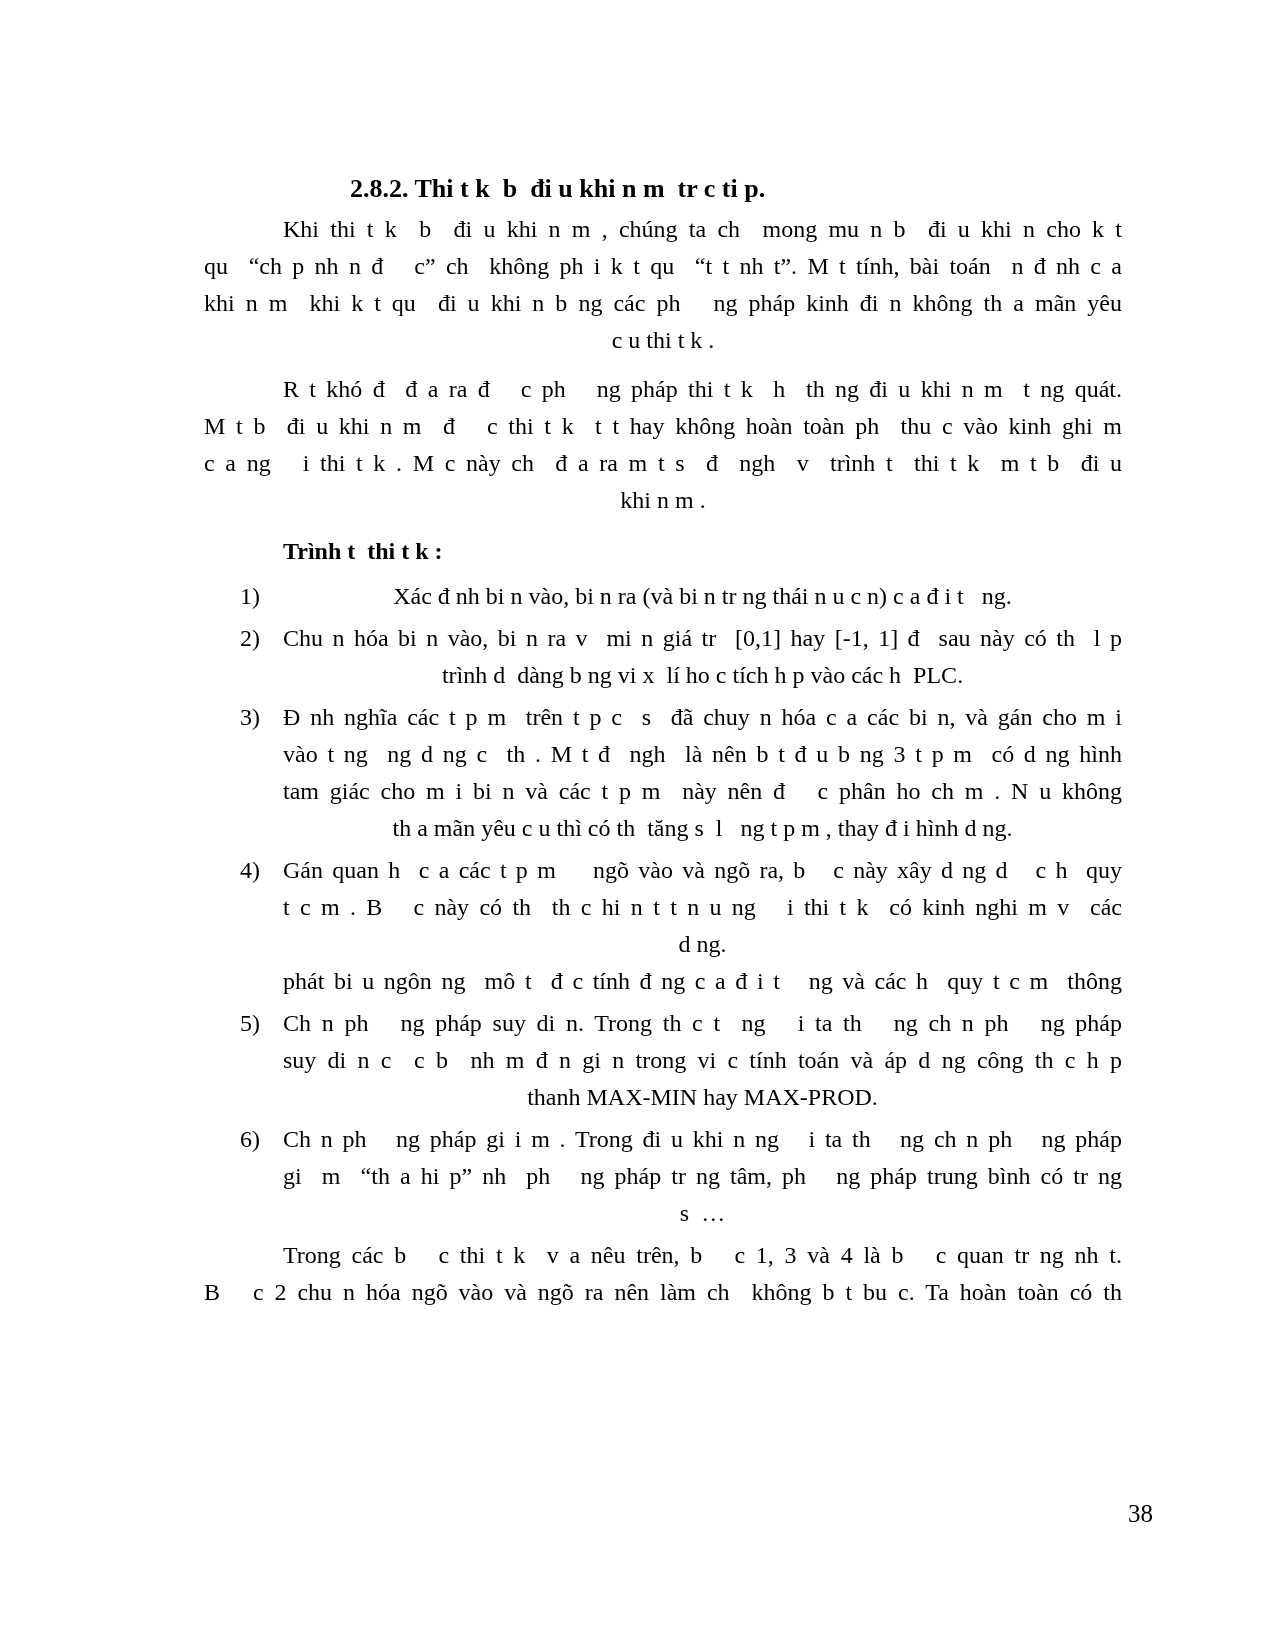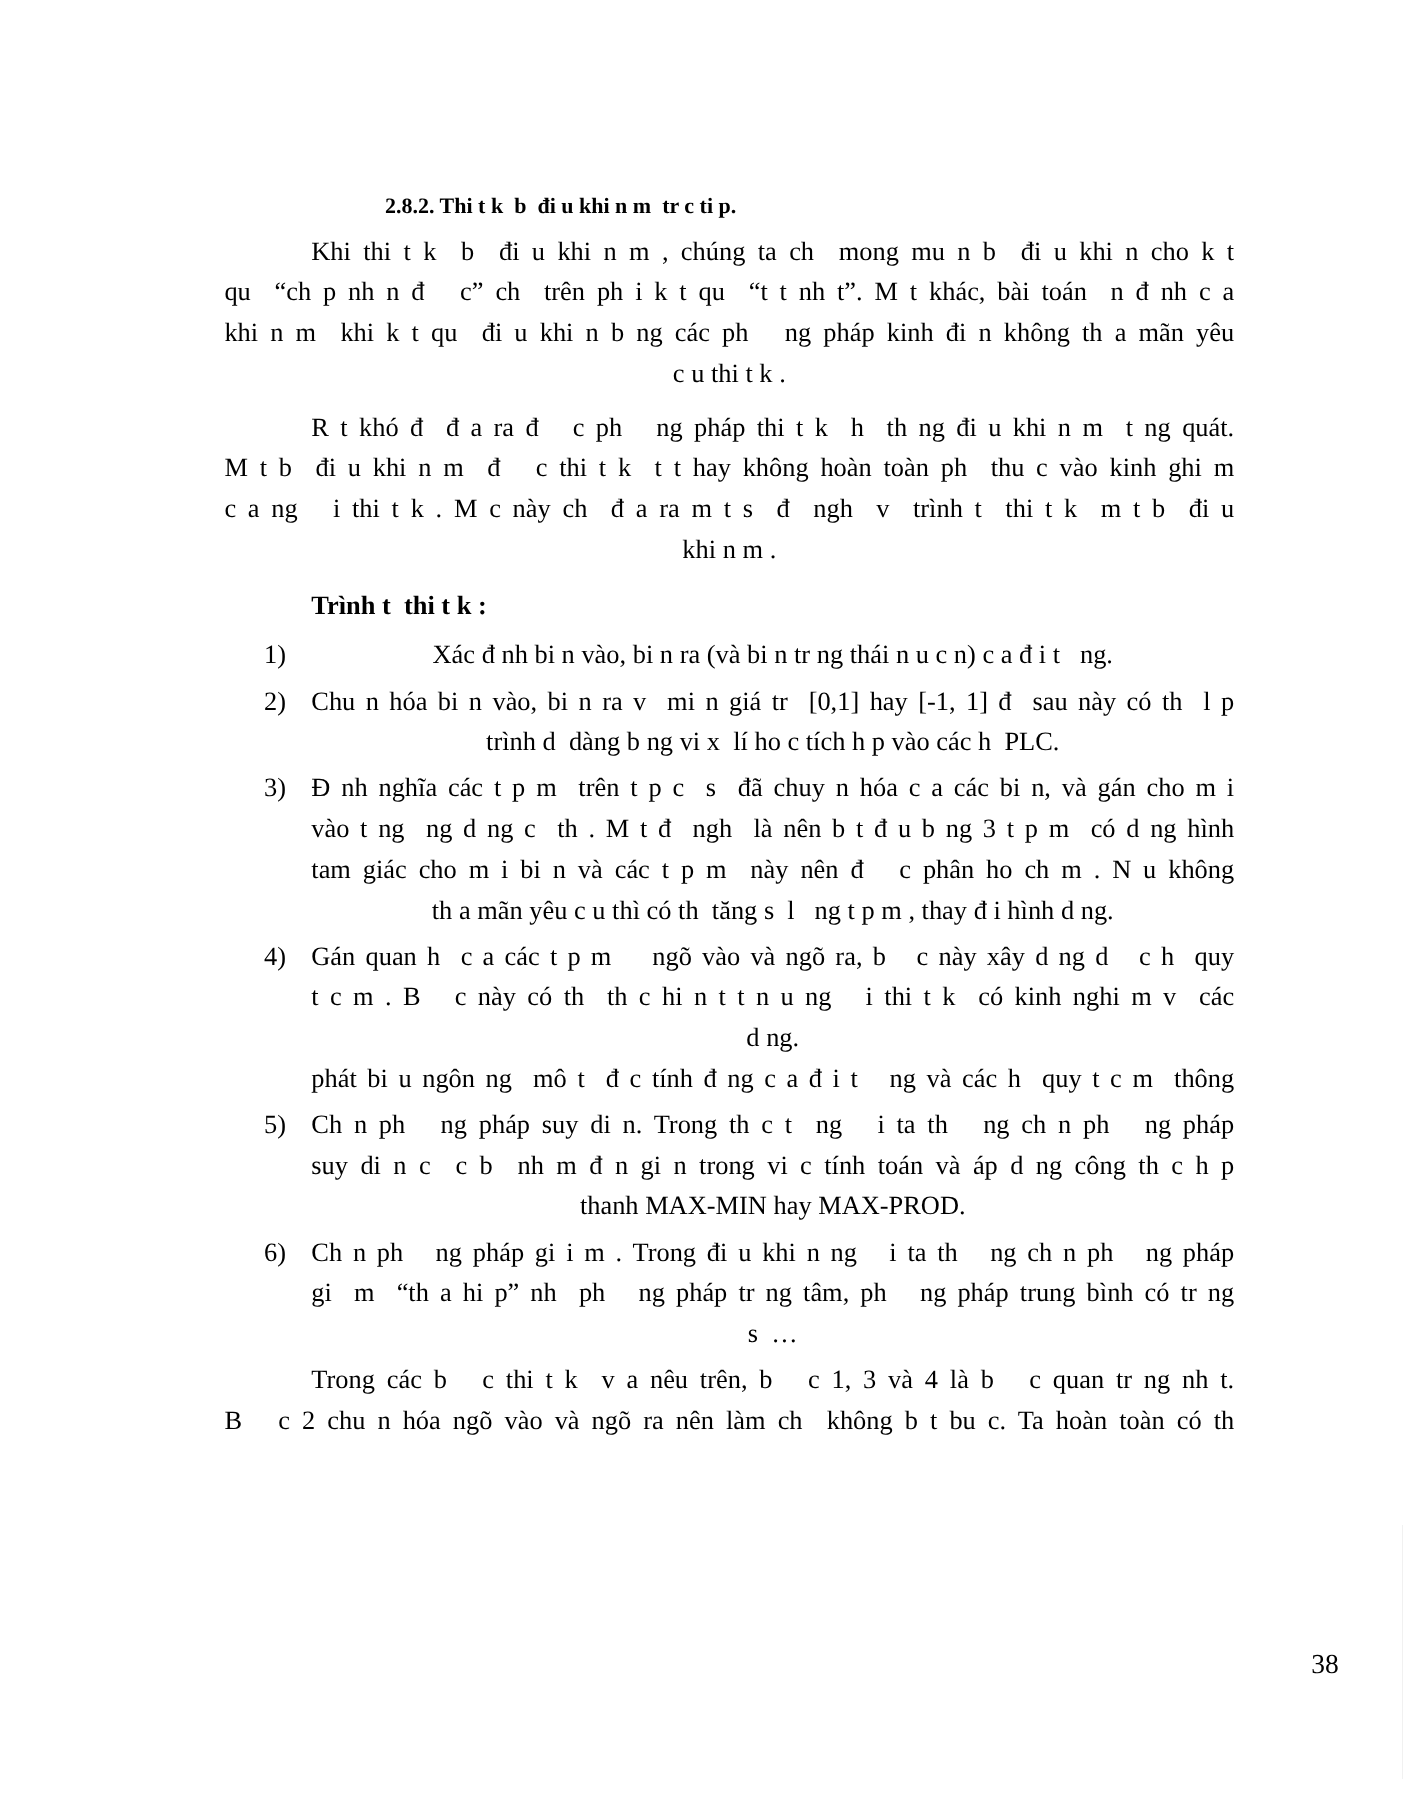--- a/index.html
+++ b/index.html
@@ -16,21 +16,21 @@
   .content {
     position: absolute;
     left: 204px;
     top: 170px;
     width: 918px;
     font-size: 24px;
     line-height: 37px;
   }
   .doc-title {
     font-weight: bold;
-    font-size: 20px;
+    font-size: 26px;
     margin: 0 0 4px 146px;
     white-space: pre-wrap;
   }
   .para { margin: 0; }
   .para-1 { margin-bottom: 12px; }
   .para-2 { margin-bottom: 14px; }
   .para-3 { }
   .line {
     white-space: pre-wrap;
     min-height: 37px;
@@ -54,36 +54,36 @@
     margin-bottom: 5px;
   }
   .item-num {
     position: absolute;
     left: 36px;
     top: 0;
     white-space: pre;
   }
   .page-number {
     position: absolute;
-    left: 1192px;
+    left: 1128px;
     top: 1500px;
     font-size: 25px;
   }
 </style>
 </head>
 <body>
 
 <div class="page">
   <div class="content">
 
     <div class="doc-title">2.8.2. Thi t k  b  đi u khi n m  tr c ti p.</div>
 
     <div class="para para-1">
       <div class="line j first">Khi thi t k  b  đi u khi n m , chúng ta ch  mong mu n b  đi u khi n cho k t</div>
-      <div class="line j">qu  “ch p nh n đ   c” ch  trên ph i k t qu  “t t nh t”. M t khác, bài toán  n đ nh c a</div>
+      <div class="line j">qu  “ch p nh n đ   c” ch  không ph i k t qu  “t t nh t”. M t tính, bài toán  n đ nh c a</div>
       <div class="line j">khi n m  khi k t qu  đi u khi n b ng các ph   ng pháp kinh đi n không th a mãn yêu</div>
       <div class="line">c u thi t k .</div>
     </div>
 
     <div class="para para-2">
       <div class="line j first">R t khó đ  đ a ra đ   c ph   ng pháp thi t k  h  th ng đi u khi n m  t ng quát.</div>
       <div class="line j">M t b  đi u khi n m  đ   c thi t k  t t hay không hoàn toàn ph  thu c vào kinh ghi m</div>
       <div class="line j">c a ng   i thi t k . M c này ch  đ a ra m t s  đ  ngh  v  trình t  thi t k  m t b  đi u</div>
       <div class="line">khi n m .</div>
     </div>

